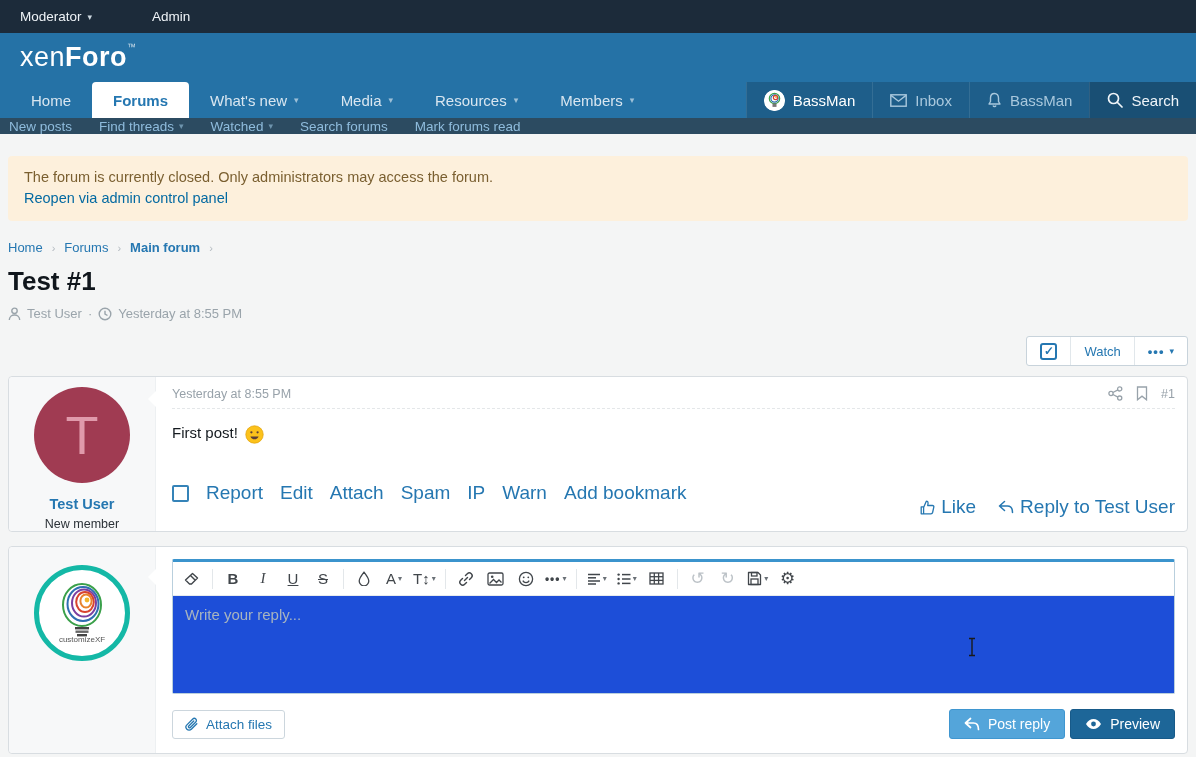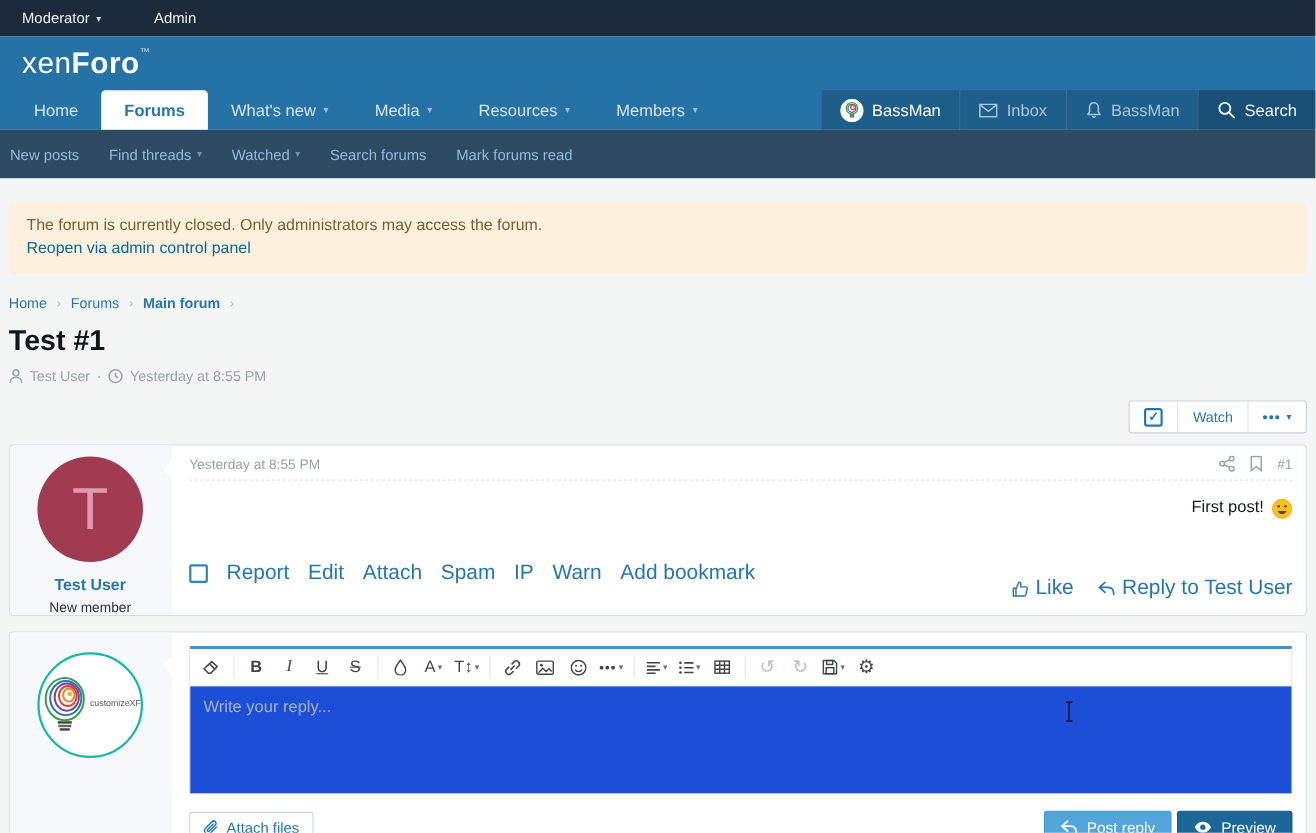--- a/index.html
+++ b/index.html
@@ -10,21 +10,21 @@
     color:#141a1f;
     position:relative;
     overflow:hidden;
     font-size:14px;
   }
   svg { display:block; }
 
   
   .adminbar {
     height:33px; background:#1c2b3a; color:#eef3f7;
-    display:flex; align-items:center; padding:0 20px; gap:48px; font-size:13.5px;
+    display:flex; align-items:center; padding:0 20px; gap:60px; font-size:13.5px;
   }
   .adminbar .item { display:flex; align-items:center; gap:6px; cursor:pointer; }
   .adminbar .caret { font-size:9px; color:#cdd8e0; }
 
   
   .header { background:#2572a6; }
   .logo-row { height:49px; display:flex; align-items:center; padding-left:20px; }
   .logo { color:#fff; font-size:27px; letter-spacing:.5px; }
   .logo .thin { font-weight:400; }
   .logo .bold { font-weight:700; }
@@ -45,21 +45,21 @@
     display:flex; align-items:center; gap:8px; padding:0 17px;
     background:rgba(0,0,0,.17); border-left:1px solid rgba(255,255,255,.10);
     color:#a9c8dd; font-size:15px; cursor:pointer; white-space:nowrap;
   }
   .user-cell.account { color:#fff; }
   .user-cell.search { background:rgba(0,0,0,.30); color:#f0f5f9; }
   .mini-avatar { width:21px; height:21px; border-radius:50%; background:#fff; position:relative; overflow:hidden; }
 
   
   .subnav {
-    height:44px; background:#2c4b61; display:flex; align-items:center;
+    height:16px; background:#2c4b61; display:flex; align-items:center;
     padding:0 9px; gap:27px; font-size:13.5px;
   }
   .subnav .slink { color:#8fbcdd; display:flex; align-items:center; gap:5px; cursor:pointer; }
   .subnav .caret { font-size:9px; color:#6e94ad; }
 
   
   .page { padding:12px 8px; }
 
   .notice {
     margin-top:10px; background:#fdf0dc; border-radius:4px;
@@ -117,35 +117,35 @@
   .post-usertitle { margin-top:5px; color:#2c3238; font-size:12.5px; }
 
   .post-main { flex:1; display:flex; flex-direction:column; padding:9px 12px 13px 16px; }
   .post-header {
     display:flex; justify-content:space-between; align-items:center;
     color:#98a2aa; font-size:12.5px; padding-bottom:7px;
     border-bottom:1px dashed #e4e7e9;
   }
   .ph-icons { display:flex; align-items:center; gap:13px; }
   .ph-icons svg { stroke:#9aa4ab; cursor:pointer; }
-  .post-body { flex:1; padding:15px 0; font-size:15px; display:flex; align-items:flex-start; gap:7px;justify-content:flex-end; }
+  .post-body { flex:1; padding:15px 0; font-size:15px; display:flex; align-items:flex-start; gap:7px; }
   .post-footer { display:flex; justify-content:space-between; align-items:center; font-size:19px; }
   .pf-left { display:flex; align-items:center; gap:17px; }
   .pf-left .alink, .pf-right .alink { color:#2577b1; cursor:pointer; }
   .cb-empty { width:17px; height:17px; border:2px solid #3583b8; border-radius:2px; background:#fff; cursor:pointer; }
   .pf-right { display:flex; align-items:center; gap:22px;margin-top:28px; }
   .pf-right .alink { display:flex; align-items:center; gap:6px; }
   .pf-right svg { stroke:#2577b1; }
 
   
   .reply-block { margin-top:14px; min-height:205px; }
   .avatar-ring {
     width:96px; height:96px; border-radius:50%; background:#fff;
-    border:2px solid #14b8a6; margin:4px auto 0; position:relative; cursor:pointer;
-    display:flex; flex-direction:row; align-items:center; justify-content:center;
+    border:5px solid #14b8a6; margin:4px auto 0; position:relative; cursor:pointer;
+    display:flex; flex-direction:column; align-items:center; justify-content:center;
   }
   .avatar-ring .cxf { font-size:8px; color:#555; margin-top:-4px; }
 
   .reply-main { flex:1; padding:12px 12px 0 16px; display:flex; flex-direction:column; }
   .editor { border:1px solid #b9cfdd; border-top:3px solid #3b94cd; border-radius:2px; }
   .toolbar {
     background:#fff; height:34px; display:flex; align-items:center;
     padding:0 4px; color:#41464b; border-bottom:1px solid #e7ebee;
   }
   .tbtn {

